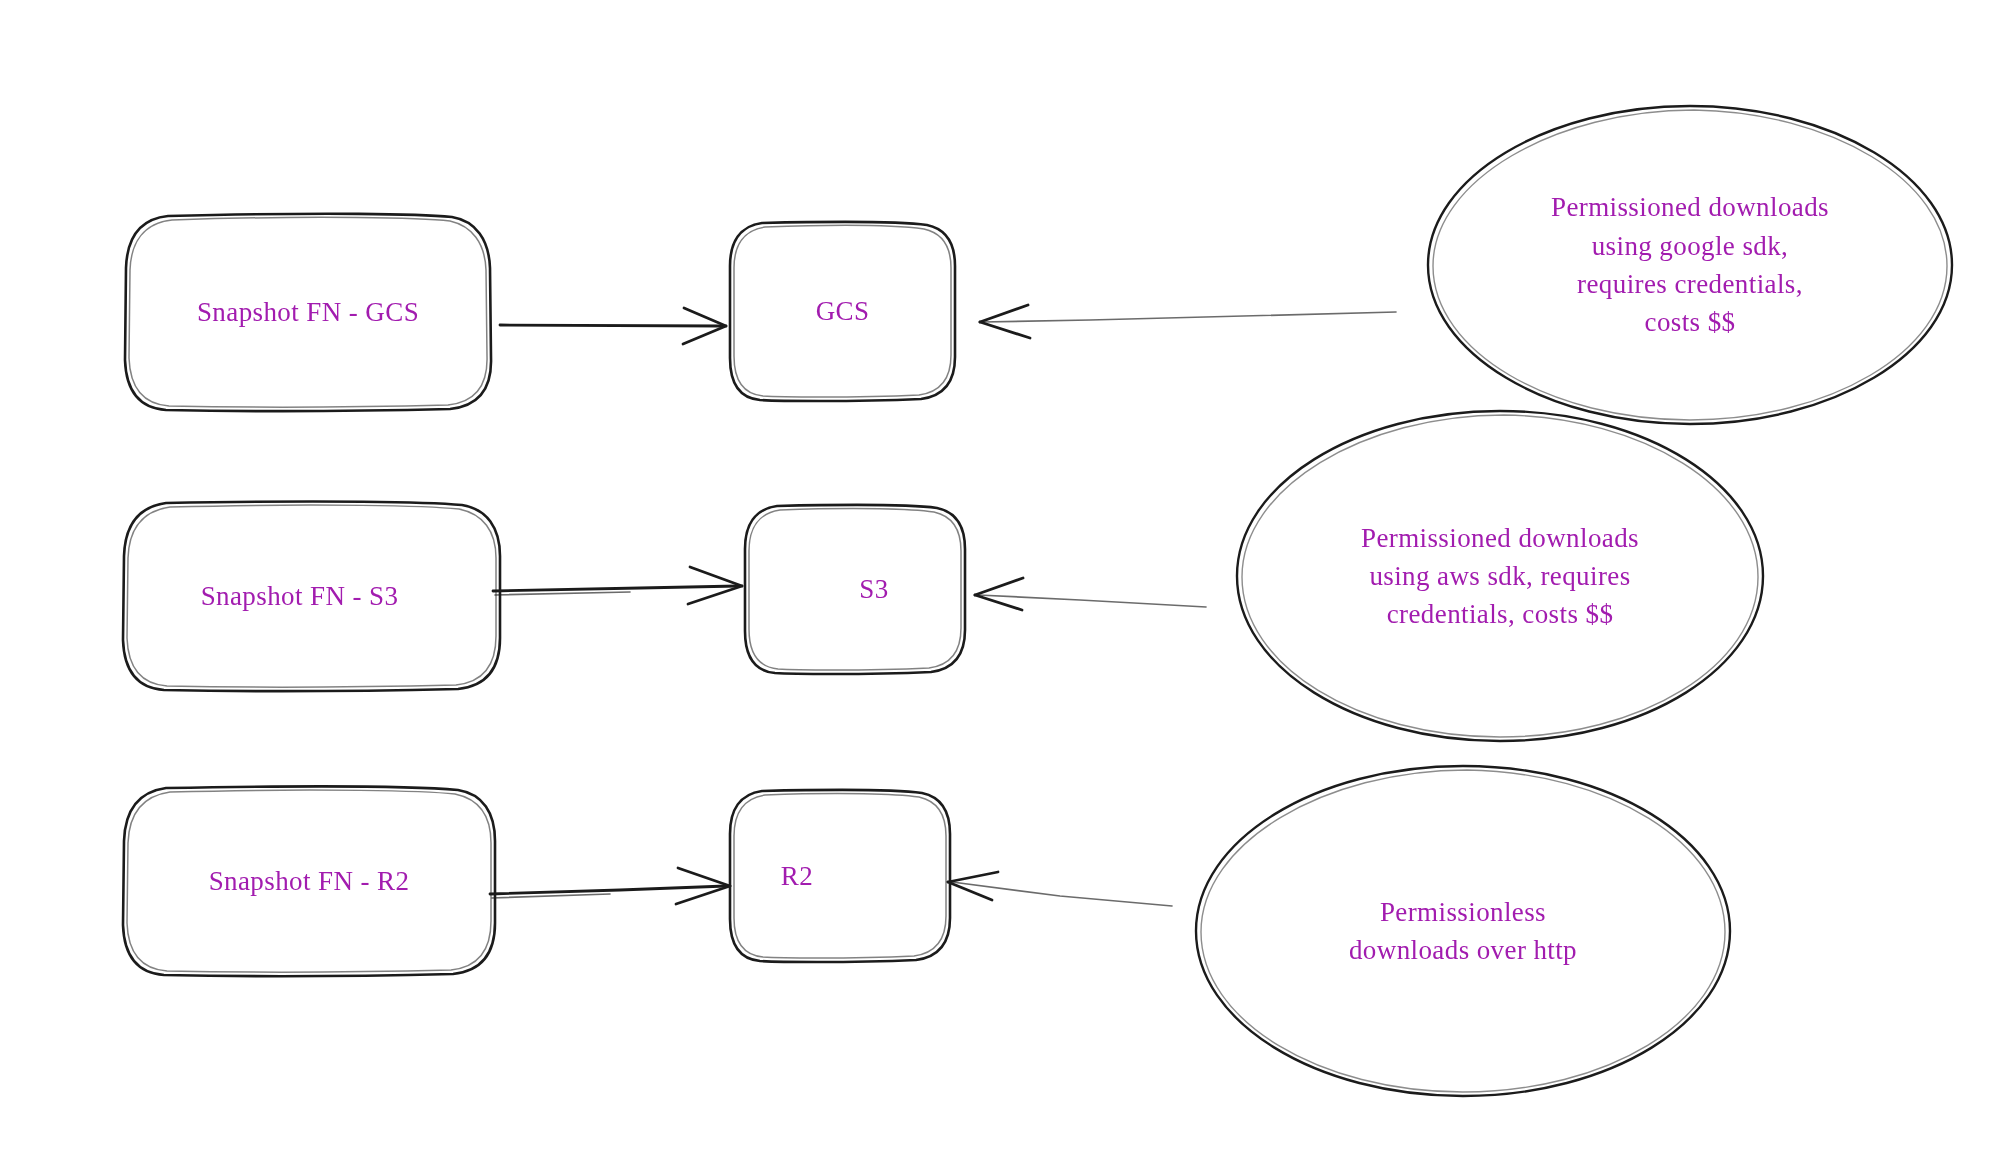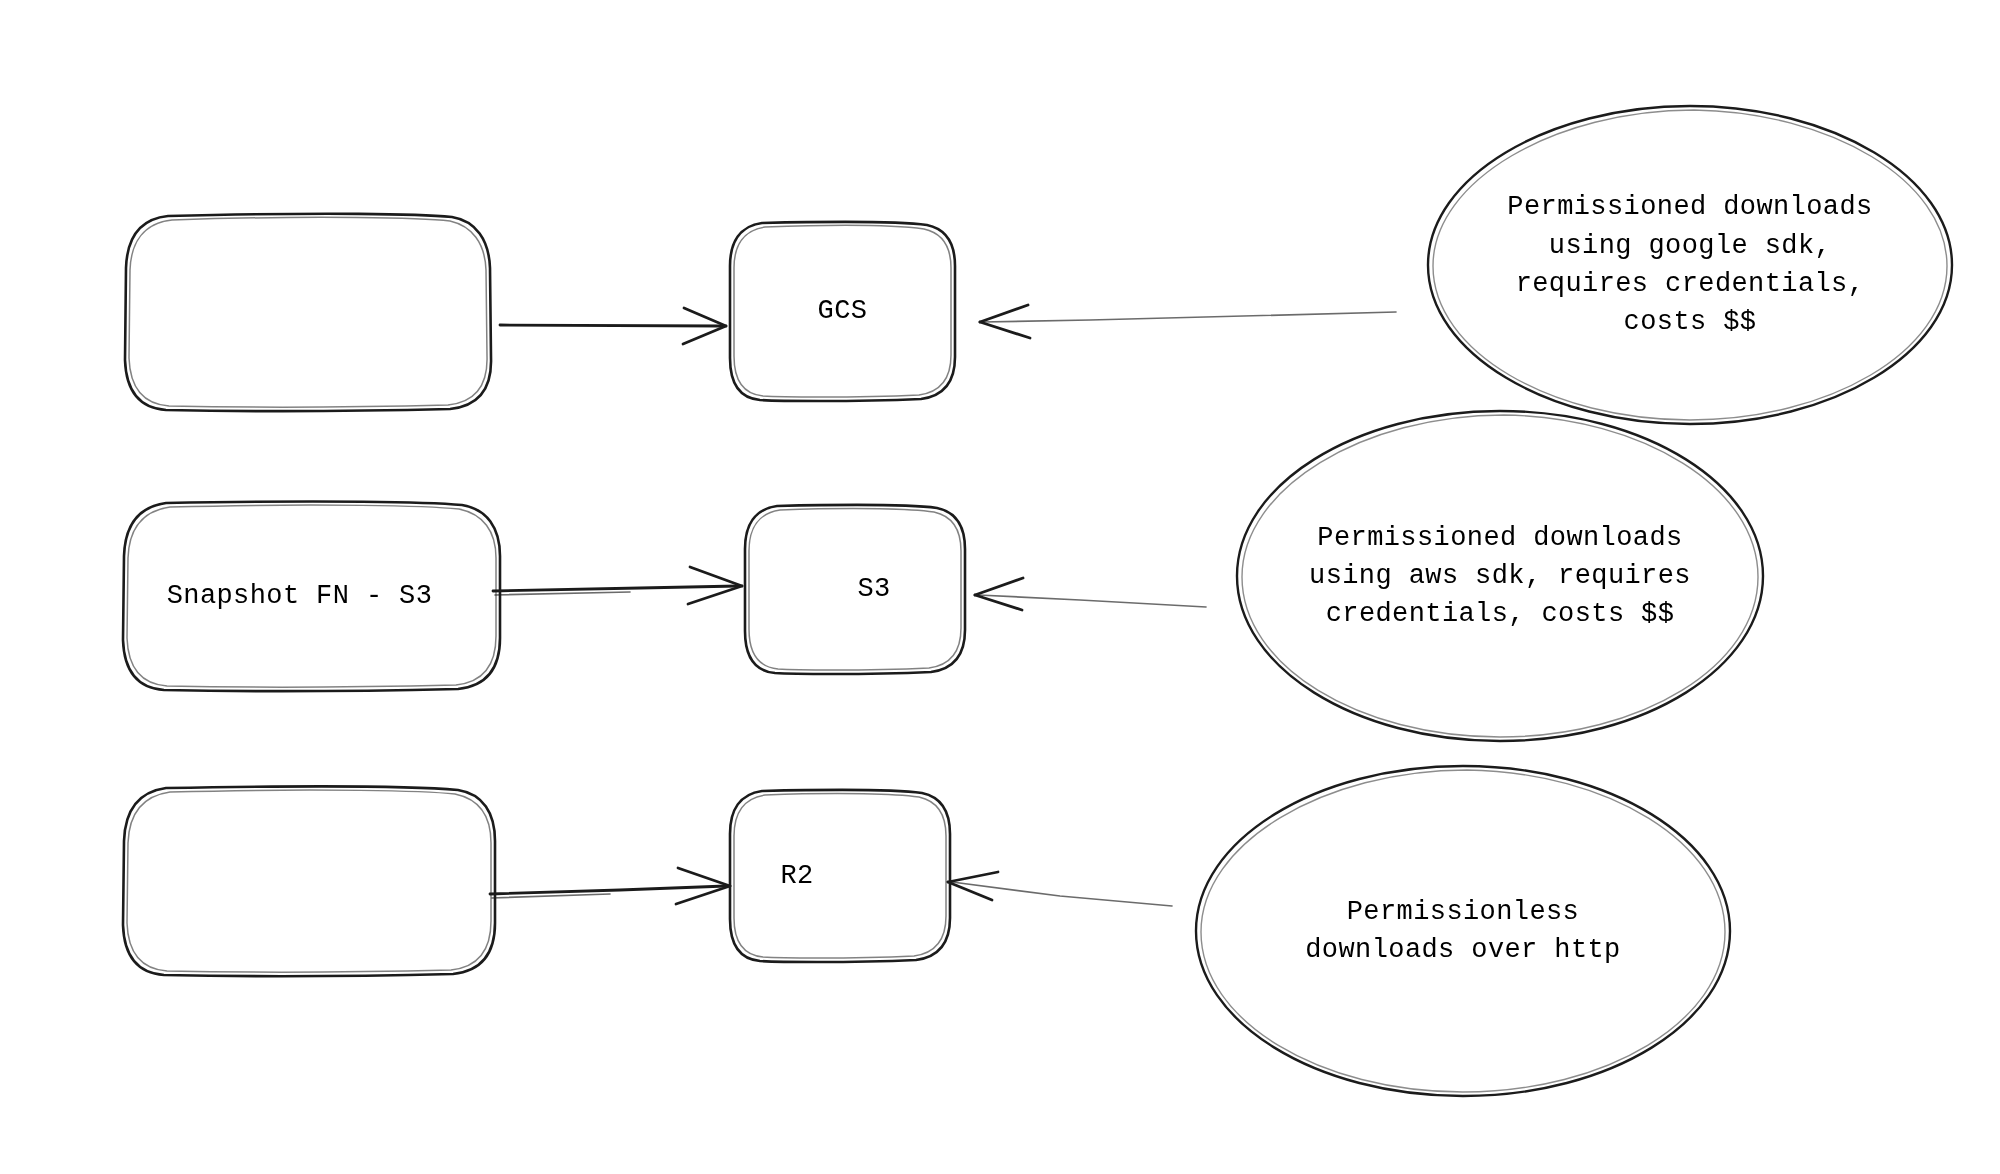--- a/index.html
+++ b/index.html
@@ -25,22 +25,22 @@
     width: 2000px;
     height: 1174px;
   }
   .node-label,
   .note-label {
     position: absolute;
     display: flex;
     align-items: center;
     justify-content: center;
     text-align: center;
-    color: #000000;
-    font-family: Liberation Mono, monospace;
+    color: #a21caf;
+    font-family: Liberation Serif, serif;
     letter-spacing: 0.4px;
     white-space: pre-line;
     pointer-events: none;
   }
   .node-label {
     font-size: 27px;
     line-height: 1.35;
   }
   .note-label {
     font-size: 27px;
@@ -204,35 +204,37 @@
                C 1316 1096, 1196 1022, 1196 931
                C 1196 840, 1316 766, 1463 766 Z"></path>
       <path class="sk sk-ellipse-ghost" d="M1467 770
                C 1608 772, 1725 843, 1725 932
                C 1725 1021, 1606 1092, 1463 1092
                C 1320 1092, 1201 1021, 1201 932
                C 1201 843, 1324 770, 1467 770 Z"></path>
     </g>
   </svg>
 
+  <div class="node-label" style="left:125px; top:215px; width:366px; height:195px;">Snapshot FN - GCS</div>
 
   <div class="node-label" style="left:730px; top:222px; width:225px; height:178px;">GCS</div>
 
   <div class="note-label" style="left:1428px; top:106px; width:524px; height:318px;">Permissioned downloads
 using google sdk,
 requires credentials,
 costs $$</div>
 
   <div class="node-label" style="left:123px; top:502px; width:353px; height:188px;">Snapshot FN - S3</div>
 
   <div class="node-label" style="left:745px; top:505px; width:220px; height:168px;margin-left:19px;">S3</div>
 
   <div class="note-label" style="left:1237px; top:411px; width:526px; height:330px;">Permissioned downloads
 using aws sdk, requires
 credentials, costs $$</div>
 
+  <div class="node-label" style="left:123px; top:788px; width:372px; height:187px;">Snapshot FN - R2</div>
 
   <div class="node-label" style="left:703px; top:791px; width:188px; height:170px;">R2</div>
 
   <div class="note-label" style="left:1196px; top:766px; width:534px; height:330px;">Permissionless
 downloads over http</div>
 
 </div>
 
 </body></html>

